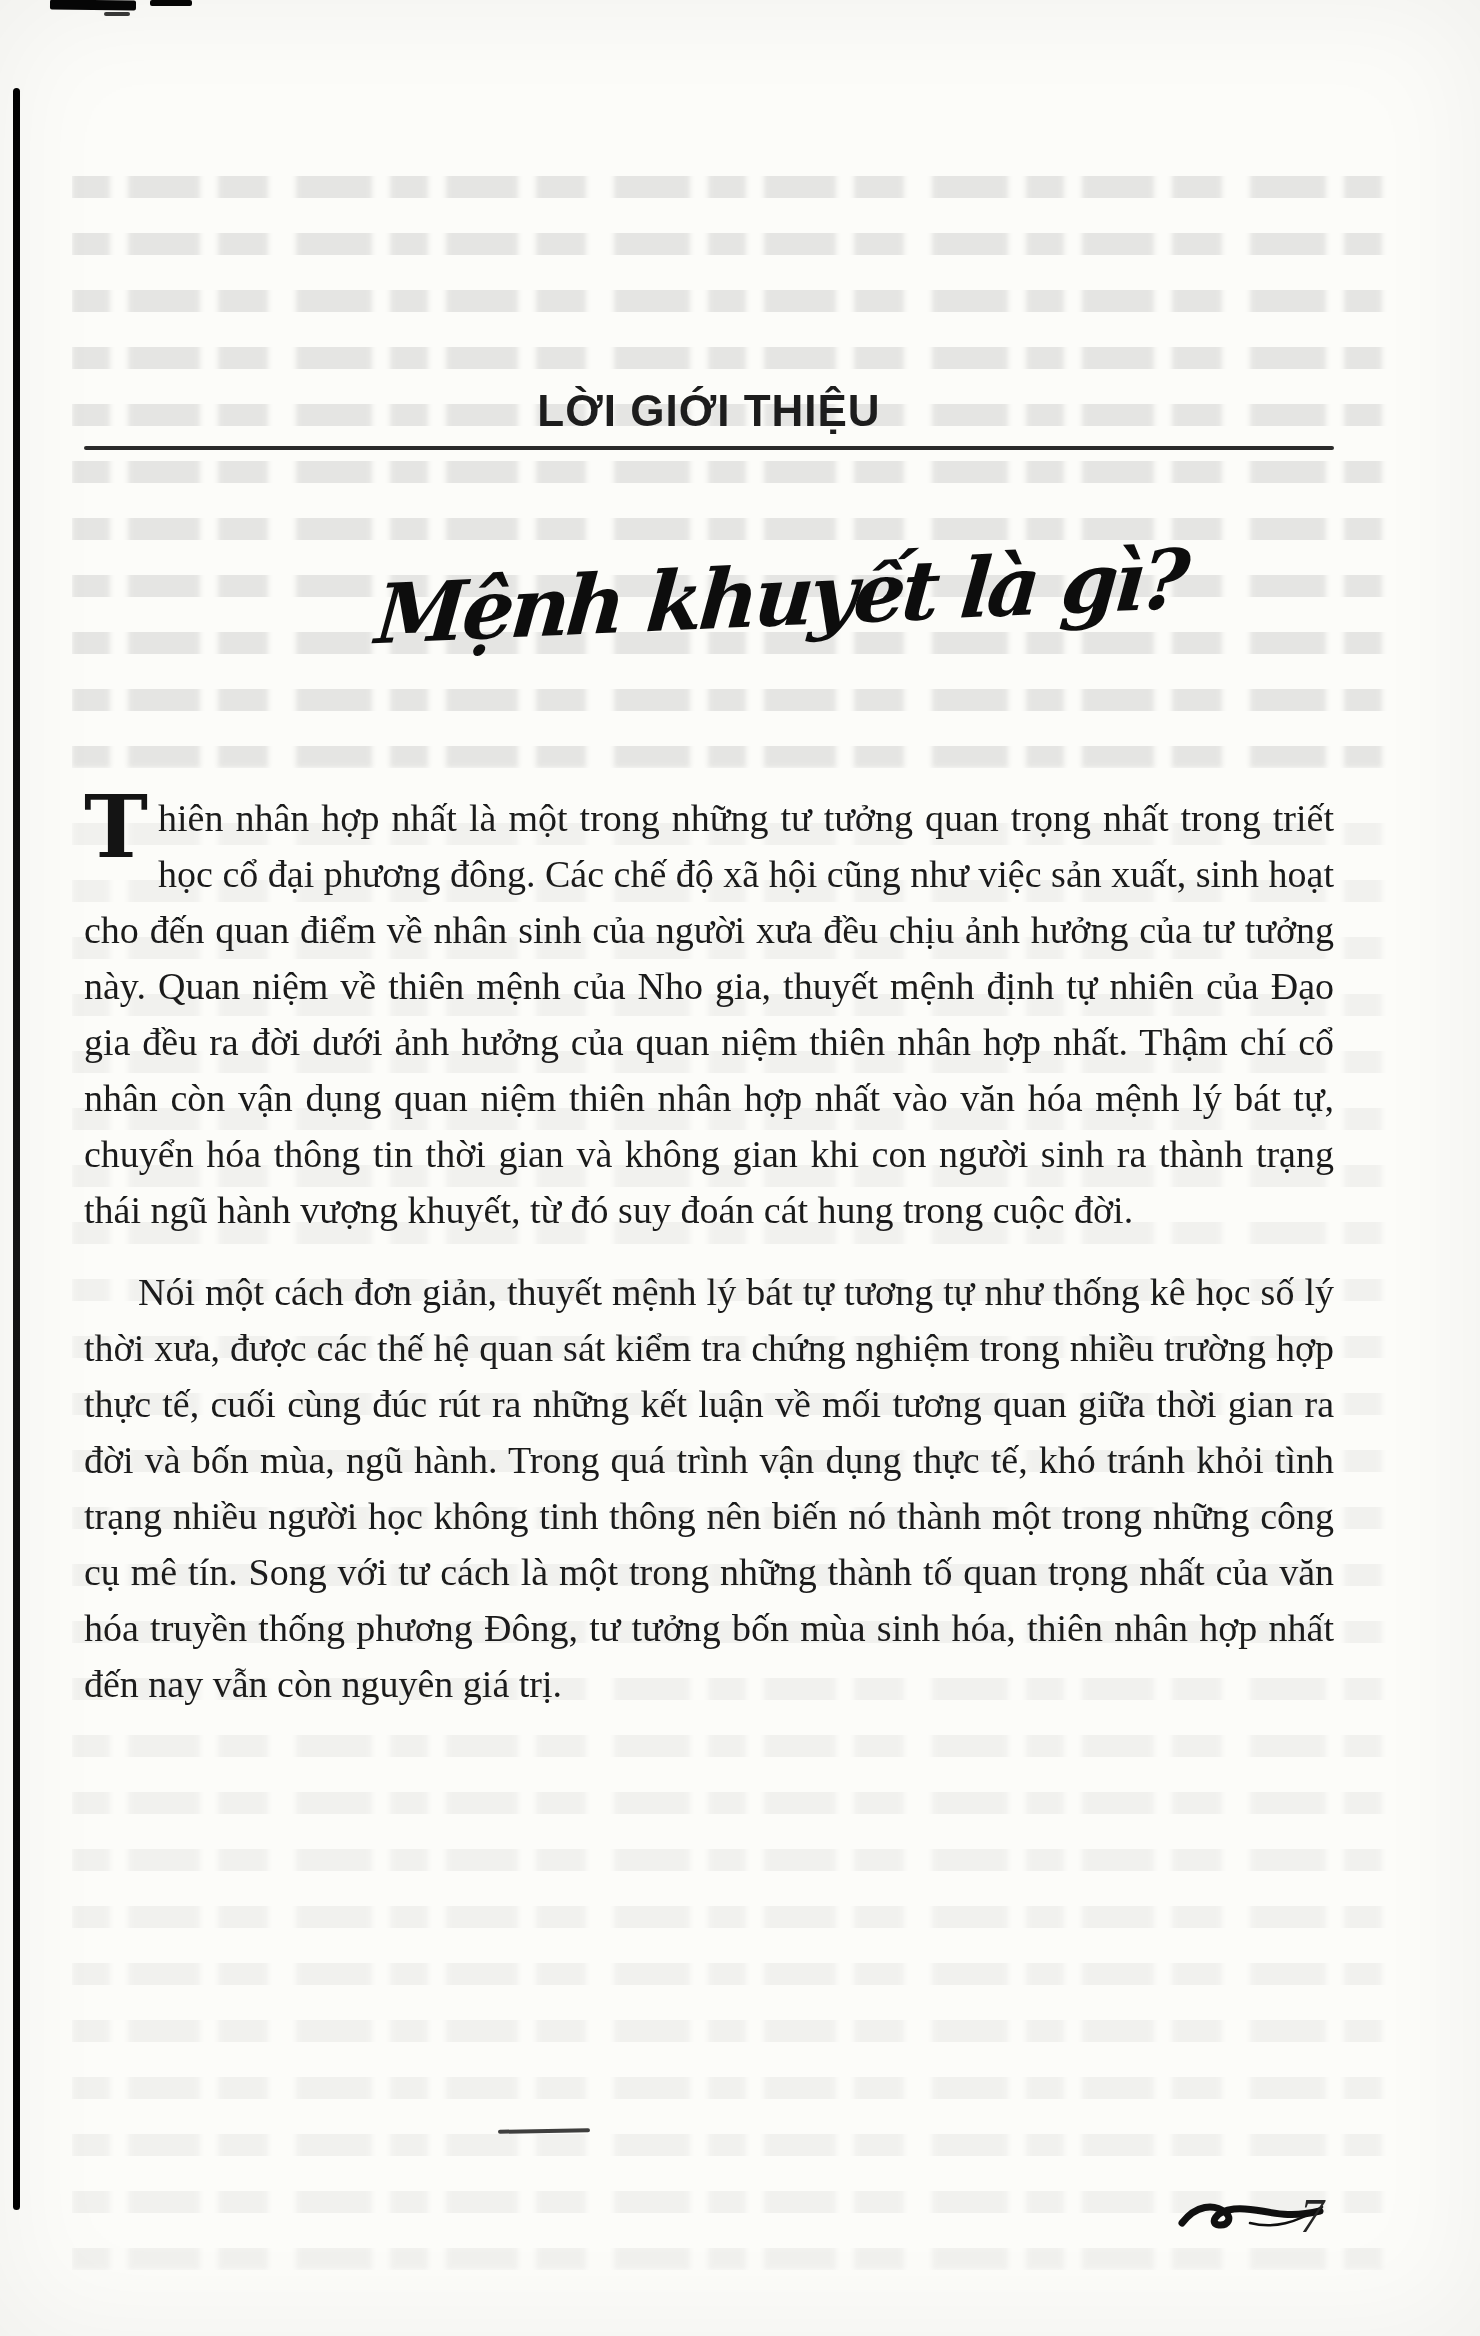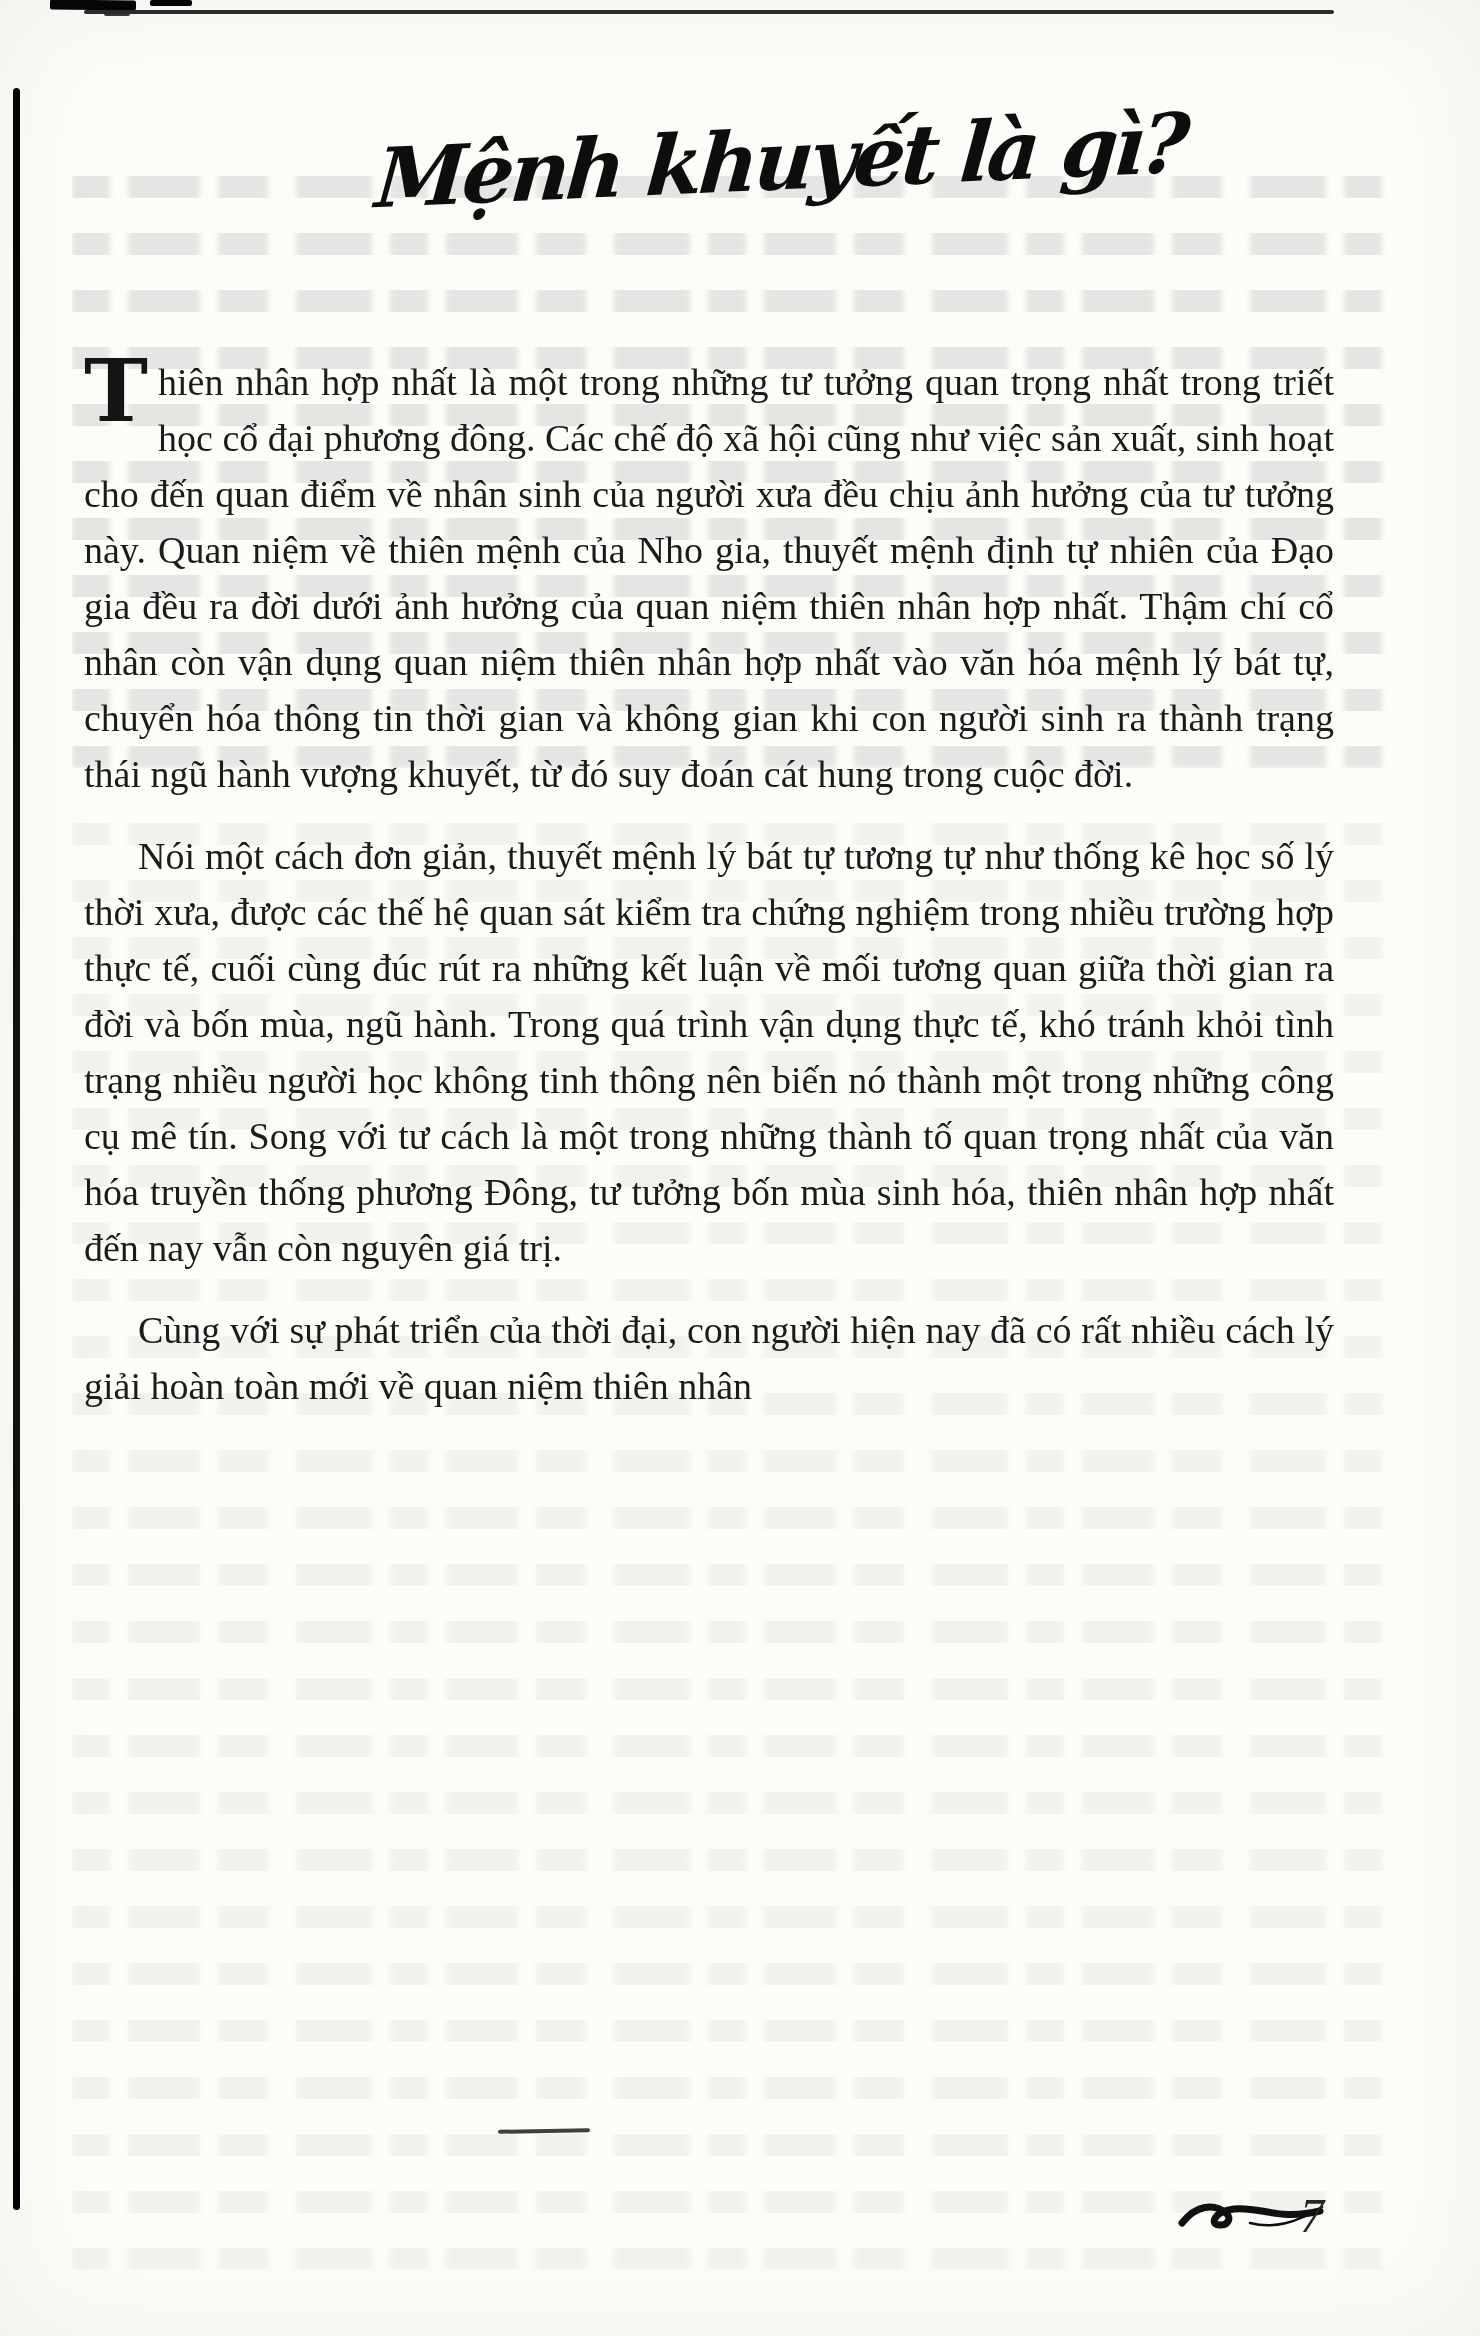--- a/index.html
+++ b/index.html
@@ -120,31 +120,31 @@
   <div class="ghost upper"></div>
   <div class="ghost lower"></div>
   <div class="spine-shadow"></div>
   <div class="edge-mark m1"></div>
   <div class="edge-mark m2"></div>
   <div class="edge-mark m3"></div>
   <div class="underline-artifact"></div>
 
   <div class="content">
 
+    <h1 class="section-heading">LỜI GIỚI THIỆU</h1>
 
     <div class="heading-rule"></div>
 
     <div class="script-title">Mệnh khuyết là gì?</div>
 
     <div class="body-text">
       <p><span class="drop-cap">T</span><span>hiên nhân hợp nhất là một trong những tư tưởng quan trọng nhất trong triết học cổ đại phương đông. Các chế độ xã hội cũng như việc sản xuất, sinh hoạt cho đến quan điểm về nhân sinh của người xưa đều chịu ảnh hưởng của tư tưởng này. Quan niệm về thiên mệnh của Nho gia, thuyết mệnh định tự nhiên của Đạo gia đều ra đời dưới ảnh hưởng của quan niệm thiên nhân hợp nhất. Thậm chí cổ nhân còn vận dụng quan niệm thiên nhân hợp nhất vào văn hóa mệnh lý bát tự, chuyển hóa thông tin thời gian và không gian khi con người sinh ra thành trạng thái ngũ hành vượng khuyết, từ đó suy đoán cát hung trong cuộc đời.</span></p>
 
       <p>Nói một cách đơn giản, thuyết mệnh lý bát tự tương tự như thống kê học số lý thời xưa, được các thế hệ quan sát kiểm tra chứng nghiệm trong nhiều trường hợp thực tế, cuối cùng đúc rút ra những kết luận về mối tương quan giữa thời gian ra đời và bốn mùa, ngũ hành. Trong quá trình vận dụng thực tế, khó tránh khỏi tình trạng nhiều người học không tinh thông nên biến nó thành một trong những công cụ mê tín. Song với tư cách là một trong những thành tố quan trọng nhất của văn hóa truyền thống phương Đông, tư tưởng bốn mùa sinh hóa, thiên nhân hợp nhất đến nay vẫn còn nguyên giá trị.</p>
 
-      <p class="last-para">Cùng với sự phát triển của thời đại, con người hiện nay đã có rất nhiều cách lý giải hoàn toàn mới về quan niệm thiên nhân</p>
     </div>
   </div>
 
   <div class="pageno-block">
     <span>
       <svg width="148" height="50" viewBox="0 0 148 50" xmlns="http://www.w3.org/2000/svg">
         <path d="M4 32 C 18 14, 36 12, 48 22 C 54 27, 50 35, 41 34 C 31 33, 37 20, 56 18 C 82 15, 100 30, 142 20" fill="none" stroke="#101010" stroke-width="7" stroke-linecap="round"></path>
         <path d="M72 32 C 96 38, 118 32, 144 16" fill="none" stroke="#101010" stroke-width="2.5" stroke-linecap="round"></path>
       </svg>
     </span>

